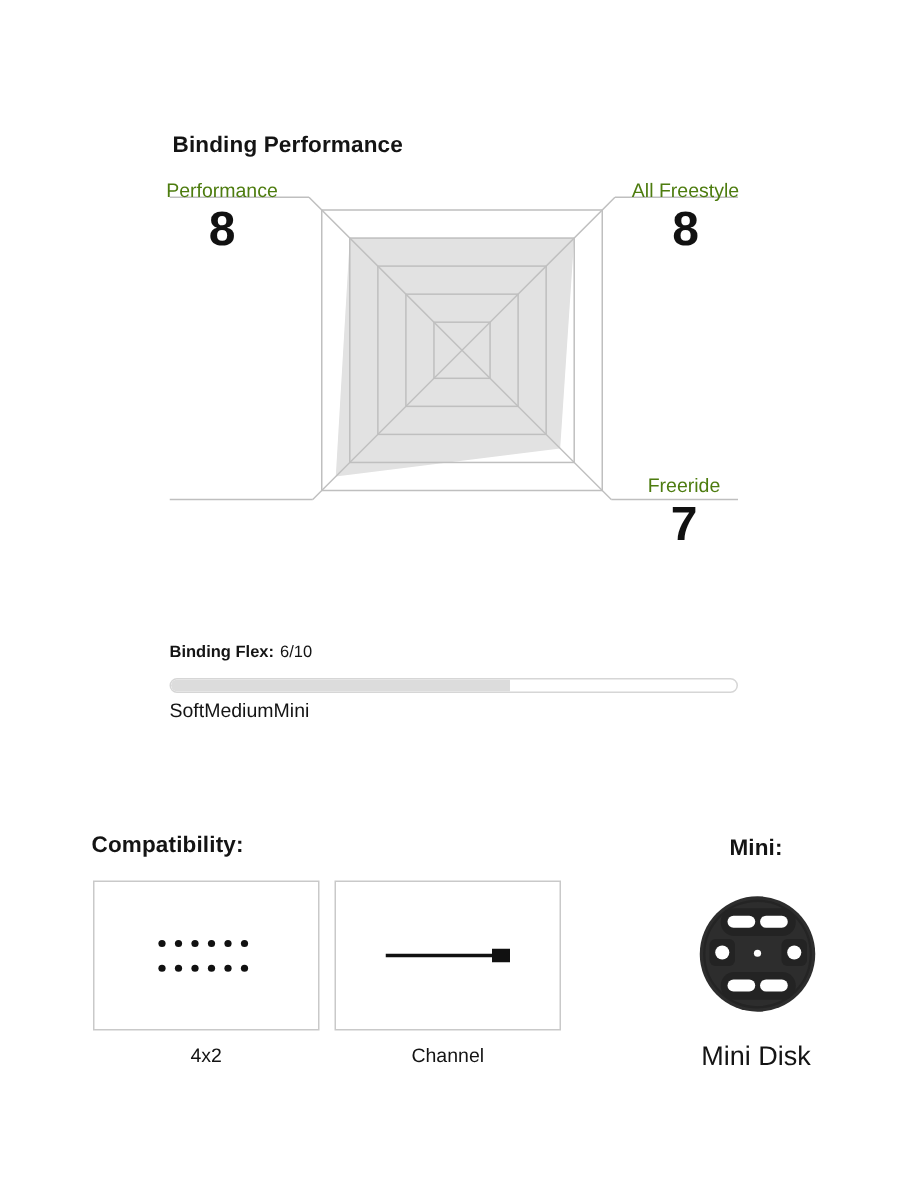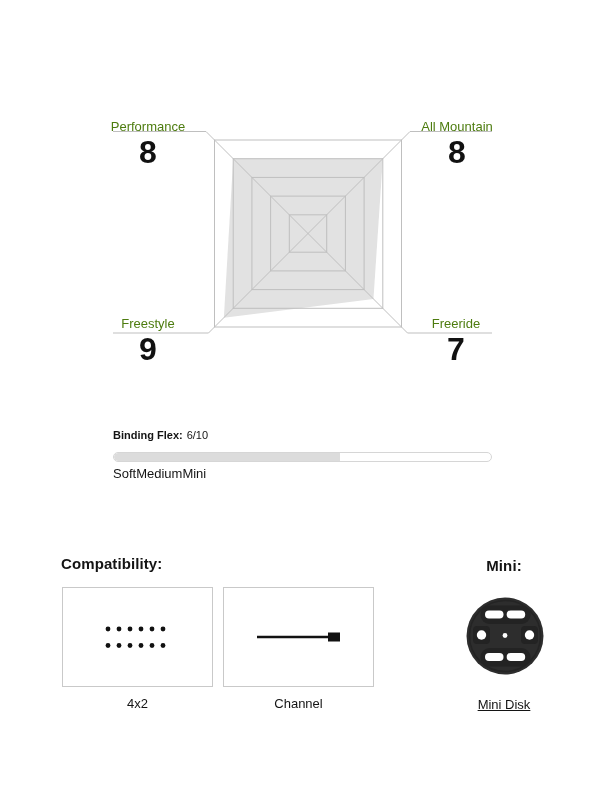--- a/index.html
+++ b/index.html
@@ -17,27 +17,28 @@
   .flex-heading .val{margin-left:4px;}
   .flex-track{position:absolute;left:113px;top:452px;width:379px;height:10px;border:1px solid #d6d6d6;
               border-radius:6px;background:#fff;box-sizing:border-box;overflow:hidden;}
   .flex-fill{height:100%;background:#dcdcdc;border-radius:5px 0 0 5px;}
   .flex-scale{position:absolute;left:113px;top:466px;width:379px;display:flex;
               justify-content:flex-start;font-size:13px;line-height:15px;}
   .compat-box{position:absolute;top:587px;width:151px;height:100px;border:1px solid #c9c9c9;
               background:#fff;box-sizing:border-box;display:flex;align-items:center;justify-content:center;}
   .compat-label{position:absolute;top:696px;width:151px;text-align:center;font-size:13px;line-height:15px;}
   .disk-head{position:absolute;left:414px;top:557px;width:180px;text-align:center;}
-  .disk-label{position:absolute;left:414px;top:697px;width:180px;text-align:center;font-size:13px;line-height:15px;text-decoration:underline;}
+  .disk-label{position:absolute;left:414px;top:697px;width:180px;text-align:center;font-size:18px;line-height:15px;}
 </style>
 </head>
 <body>
 
 <div class="page">
 
+  <div class="abs h" style="left:115px;top:88px;">Binding Performance</div>
 
   <svg class="radar-svg" viewBox="0 0 379 220">
     <polygon points="120.2,38.7 269.8,38.7 260.45,178.95 110.85,197.65" fill="#e2e2e2"></polygon>
     <g class="grid" style="stroke: rgb(191, 191, 191);">
         <rect x="176.3" y="94.8" width="37.4" height="37.4"></rect>
         <rect x="157.6" y="76.1" width="74.8" height="74.8"></rect>
         <rect x="138.9" y="57.4" width="112.2" height="112.2"></rect>
         <rect x="120.2" y="38.7" width="149.6" height="149.6"></rect>
         <rect x="101.5" y="20" width="187" height="187"></rect>
       </g>
@@ -52,28 +53,24 @@
       <line x1="294.5" y1="213" x2="379" y2="213"></line>
     </g>
   </svg>
 
   <div class="corner" style="left:58px;top:119px;">
     <div class="axis-label">Performance</div>
     <div class="axis-value">8</div>
   </div>
 
   <div class="corner" style="left:367px;top:119px;">
-    <div class="axis-label">All Mountain</div>
+    <div class="axis-label">All Freestyle</div>
     <div class="axis-value">8</div>
   </div>
 
-  <div class="corner" style="left:58px;top:316px;">
-    <div class="axis-label">Freestyle</div>
-    <div class="axis-value">9</div>
-  </div>
 
   <div class="corner" style="left:366px;top:316px;">
     <div class="axis-label">Freeride</div>
     <div class="axis-value">7</div>
   </div>
 
   <div class="abs flex-heading" style="left:113px;top:427px;">
     <span class="bold">Binding Flex:</span><span class="val">6/10</span>
   </div>
 

